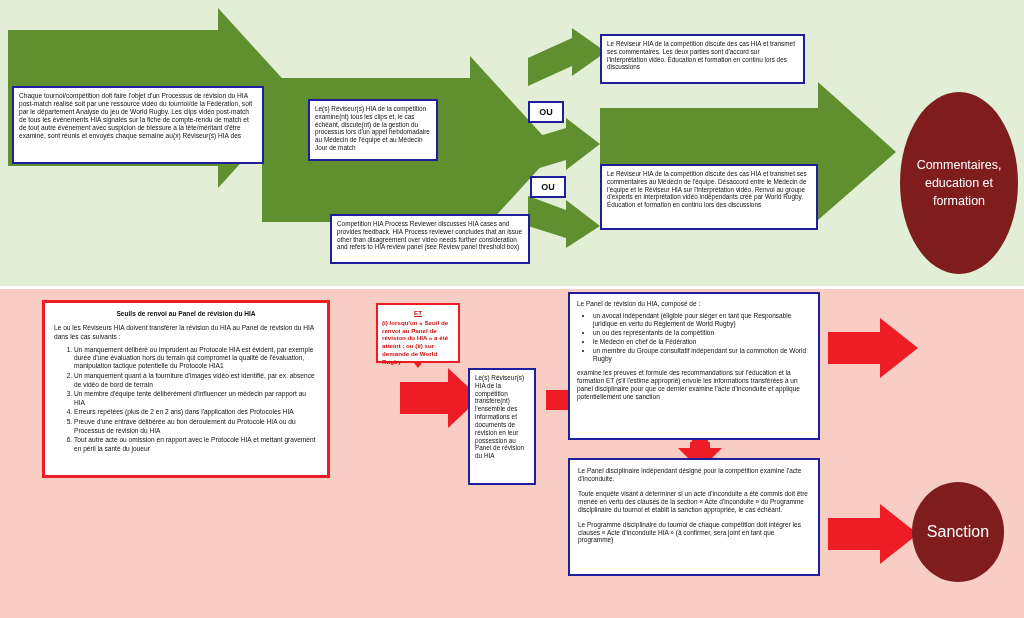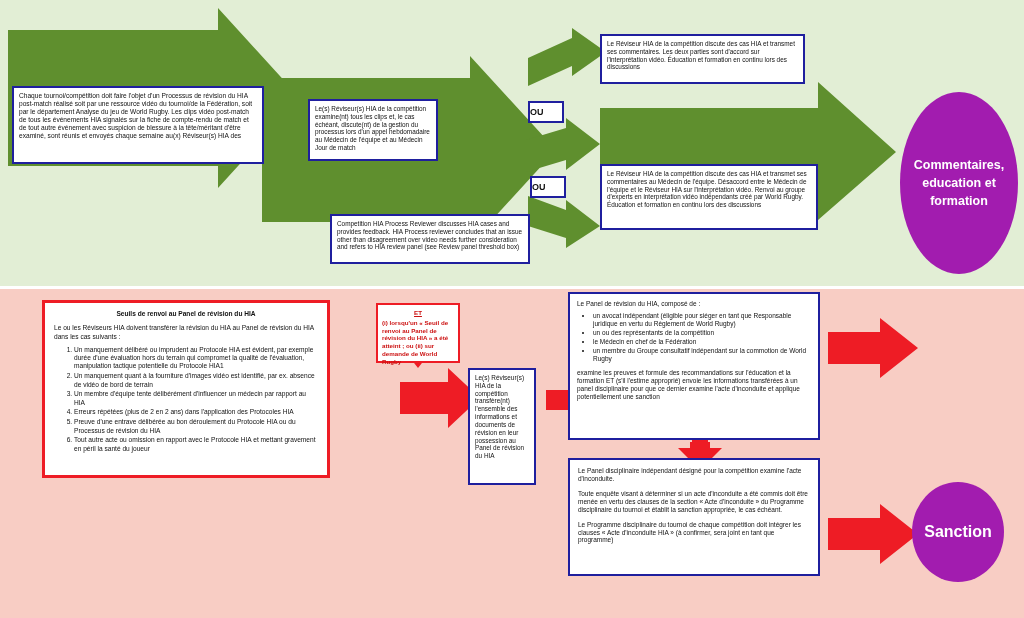--- a/index.html
+++ b/index.html
@@ -18,26 +18,26 @@
   .tbox p:last-child{margin-bottom:0;}
 
   .redbox{position:absolute;background:#ffffff;border:3px solid #ee1c25;box-sizing:border-box;
           padding:7px 9px;color:#111111;line-height:1.26;}
 
   .et-box{position:absolute;background:#ffffff;border:2px solid #ee1c25;box-sizing:border-box;
           padding:4px 4px;color:#cc1111;font-weight:bold;line-height:1.25;text-align:left;}
   .et-box .et-title{text-align:center;text-decoration:underline;display:block;margin-bottom:2px;}
 
   .ou-box{position:absolute;background:#ffffff;border:2px solid #1f1f9e;box-sizing:border-box;
-          display:flex;align-items:center;justify-content:flex-start;font-weight:bold;color:#111;}
+          display:flex;align-items:center;justify-content:center;font-weight:bold;color:#111;}
 
   
-  .ellipse{position:absolute;background:#a21caf;border-radius:50%;
+  .ellipse{position:absolute;background:#7f1d1d;border-radius:50%;
            display:flex;align-items:center;justify-content:center;text-align:center;
-           color:#ffffff;line-height:1.45;font-weight:bold;}
+           color:#ffffff;line-height:1.45;}
 
   
   #arrows{position:absolute;left:0;top:0;width:1024px;height:618px;pointer-events:none;}
 
   ul.bul{margin:2px 0 2px 0;padding-left:16px;}
   ul.bul li{margin-bottom:1px;}
   ol.num{margin:3px 0 0 0;padding-left:20px;}
   ol.num li{margin-bottom:1.5px;}
   .ctr{text-align:center;}
   .bold{font-weight:bold;}

